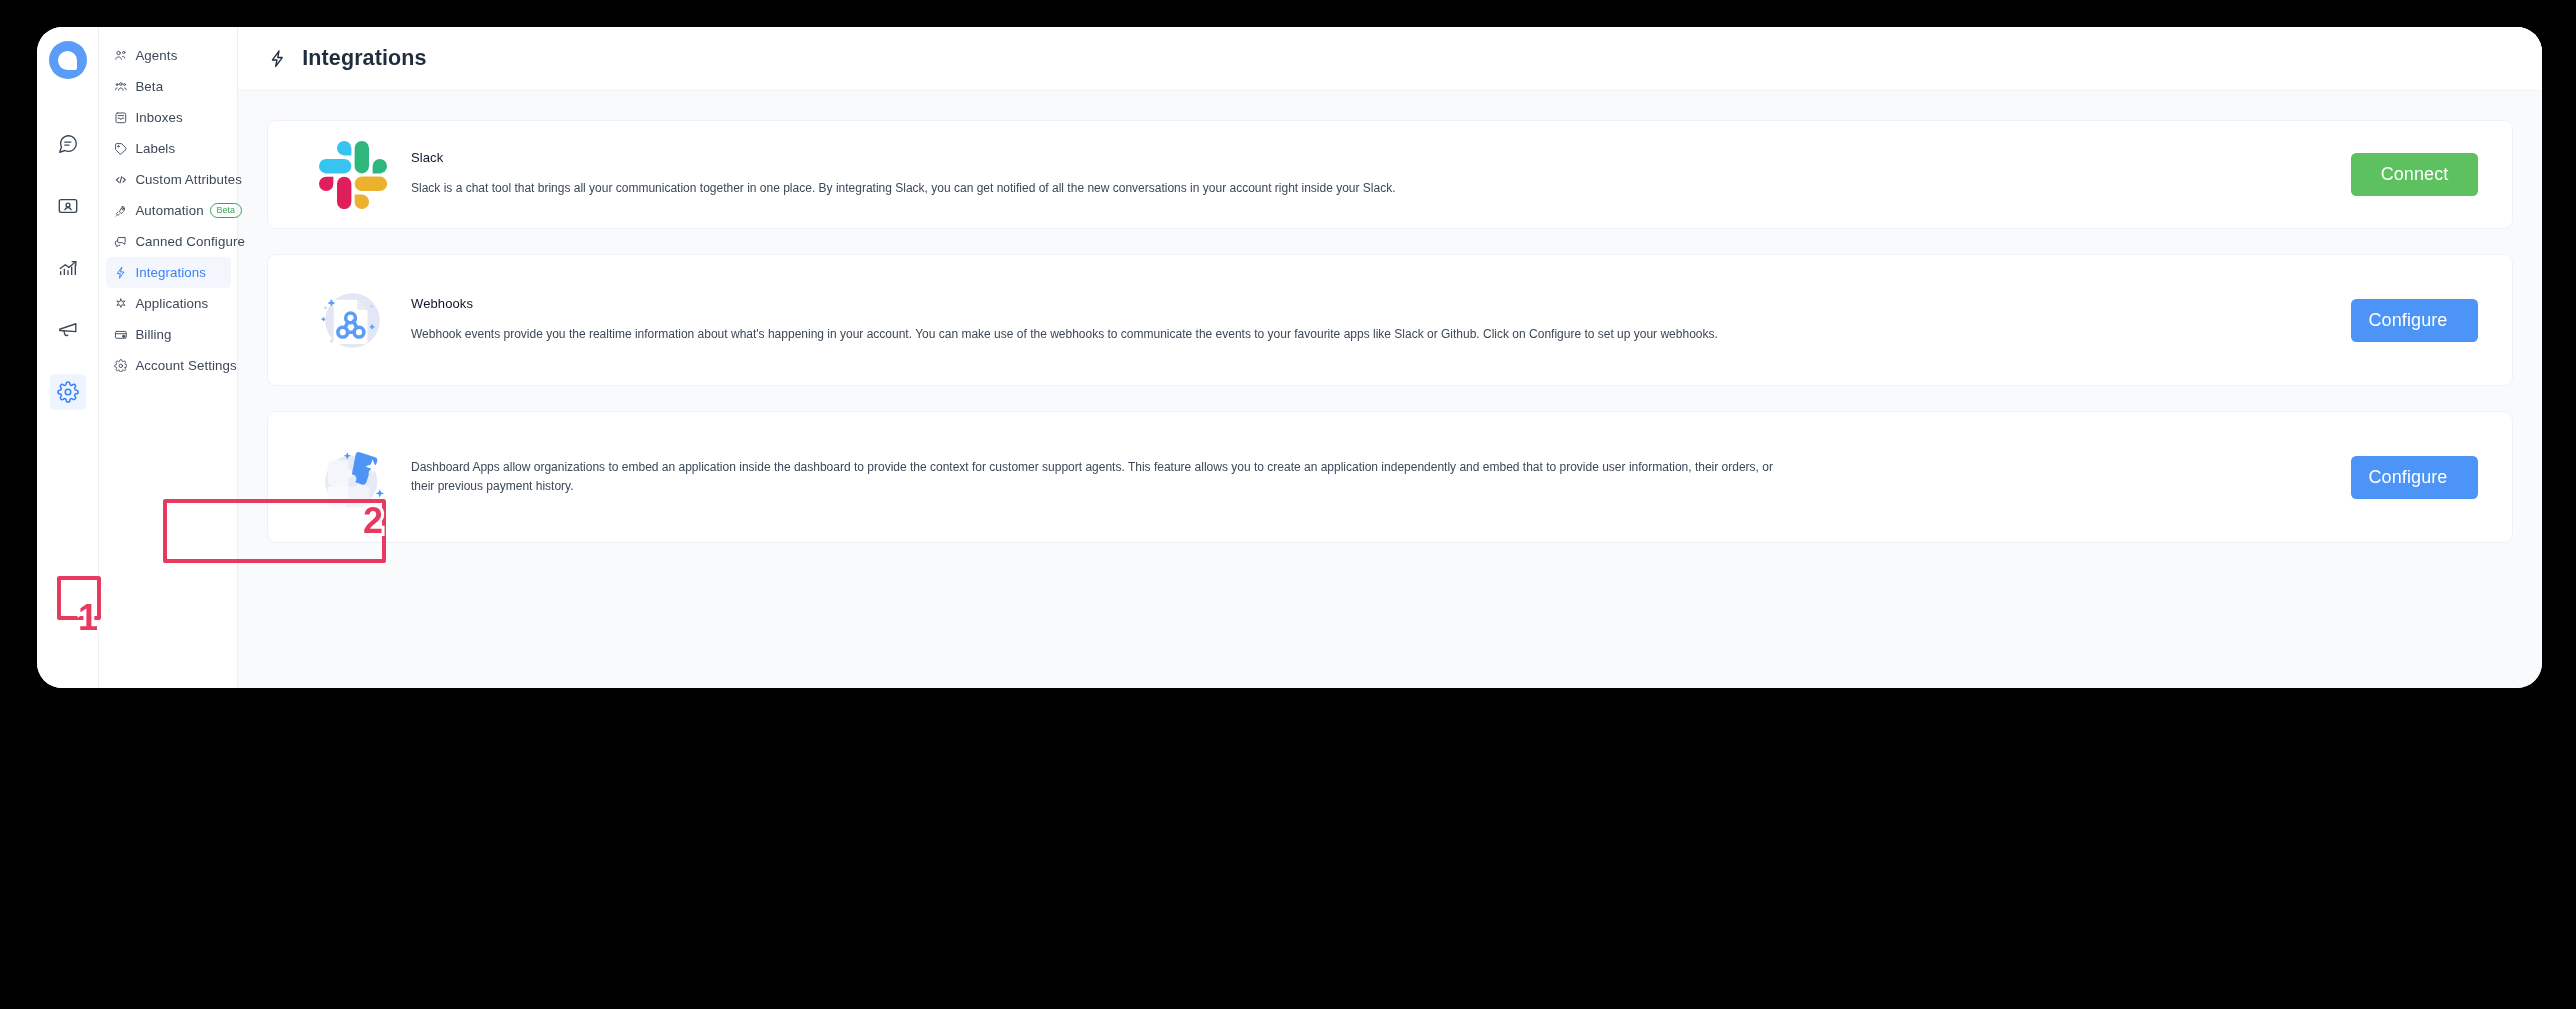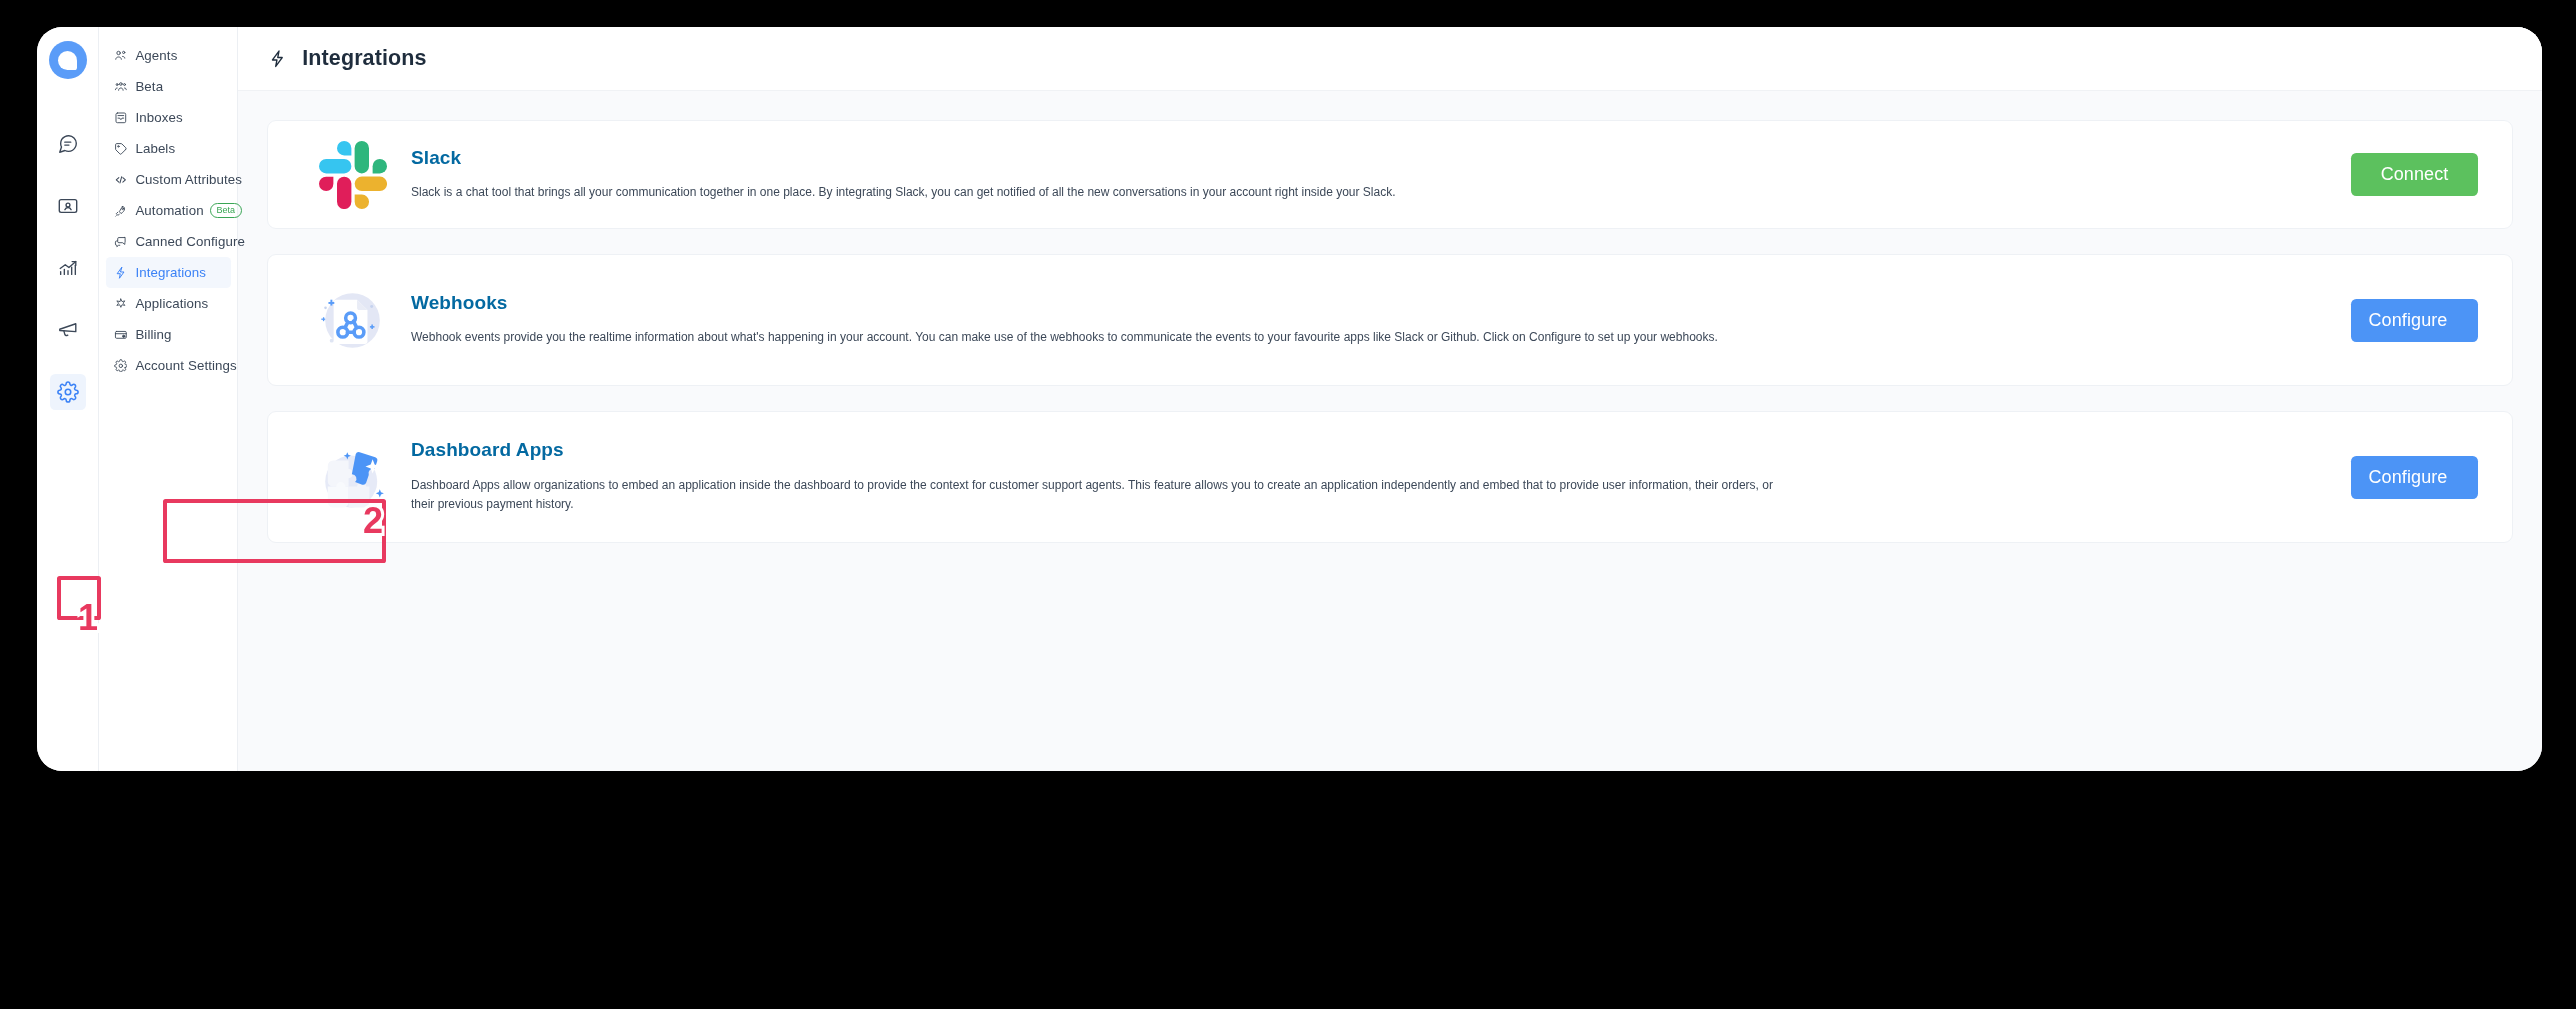--- a/index.html
+++ b/index.html
@@ -19,21 +19,21 @@
     height: 1010px;
     background: #000;
   }
 
   
   .window {
     position: absolute;
     left: 37px;
     top: 27px;
     width: 2505px;
-    height: 744px;
+    height: 661px;
     background: #ffffff;
     border-radius: 25px;
     overflow: hidden;
     display: flex;
     flex-direction: row;
   }
 
   
   .rail {
     width: 62px;
@@ -174,23 +174,23 @@
     display: flex;
     align-items: center;
     justify-content: center;
   }
   .card-body {
     flex: 1 1 auto;
     min-width: 0;
     padding-right: 39px;
   }
   .card-title {
-    font-size: 19px;
-    font-weight: 700;
-    color: #0369a1;
+    font-size: 13px;
+    font-weight: 400;
+    color: #0f172a;
     margin: 0 0 14.3px 0;
     letter-spacing: 0.1px;
   }
   .card-desc {
     font-size: 12px;
     line-height: 1.62;
     color: #3c4858;
     margin: 0;
     max-width: 1374px;
   }
@@ -506,21 +506,20 @@
               <path d="M64 84h13a7 7 0 0 1 14 0h5v24a8 8 0 0 1-8 8H64z" fill="#f2f4fa"></path>
 
               <path d="M75 34a5 5 0 0 1 6-3l24 8a5 5 0 0 1 3 6l-4 12a7 7 0 0 0-9 9l-4 12a5 5 0 0 1-6 3l-11-4a7 7 0 0 0-5-12z" fill="#4c94f6"></path>
 
               <path d="M101 42l3 8 8 3-8 3-3 8-3-8-8-3 8-3z" fill="#ffffff"></path>
               <path d="M62 31l1.6 4 4 1.6-4 1.6-1.6 4-1.6-4-4-1.6 4-1.6z" fill="#4c94f6"></path>
               <path d="M112 88l1.8 4.5 4.5 1.8-4.5 1.8-1.8 4.5-1.8-4.5-4.5-1.8 4.5-1.8z" fill="#4c94f6"></path>
             </svg>
           </div>
           <div class="card-body">
-            <h2 class="card-title">Dashboard Apps</h2>
             <p class="card-desc">Dashboard Apps allow organizations to embed an application inside the dashboard to provide the context for customer support agents. This feature allows you to create an application independently and embed that to provide user information, their orders, or their previous payment history.</p>
           </div>
           <div class="card-action">
             <button class="btn btn-blue">Configure</button>
           </div>
         </div>
 
       </div>
     </div>
   </div>

